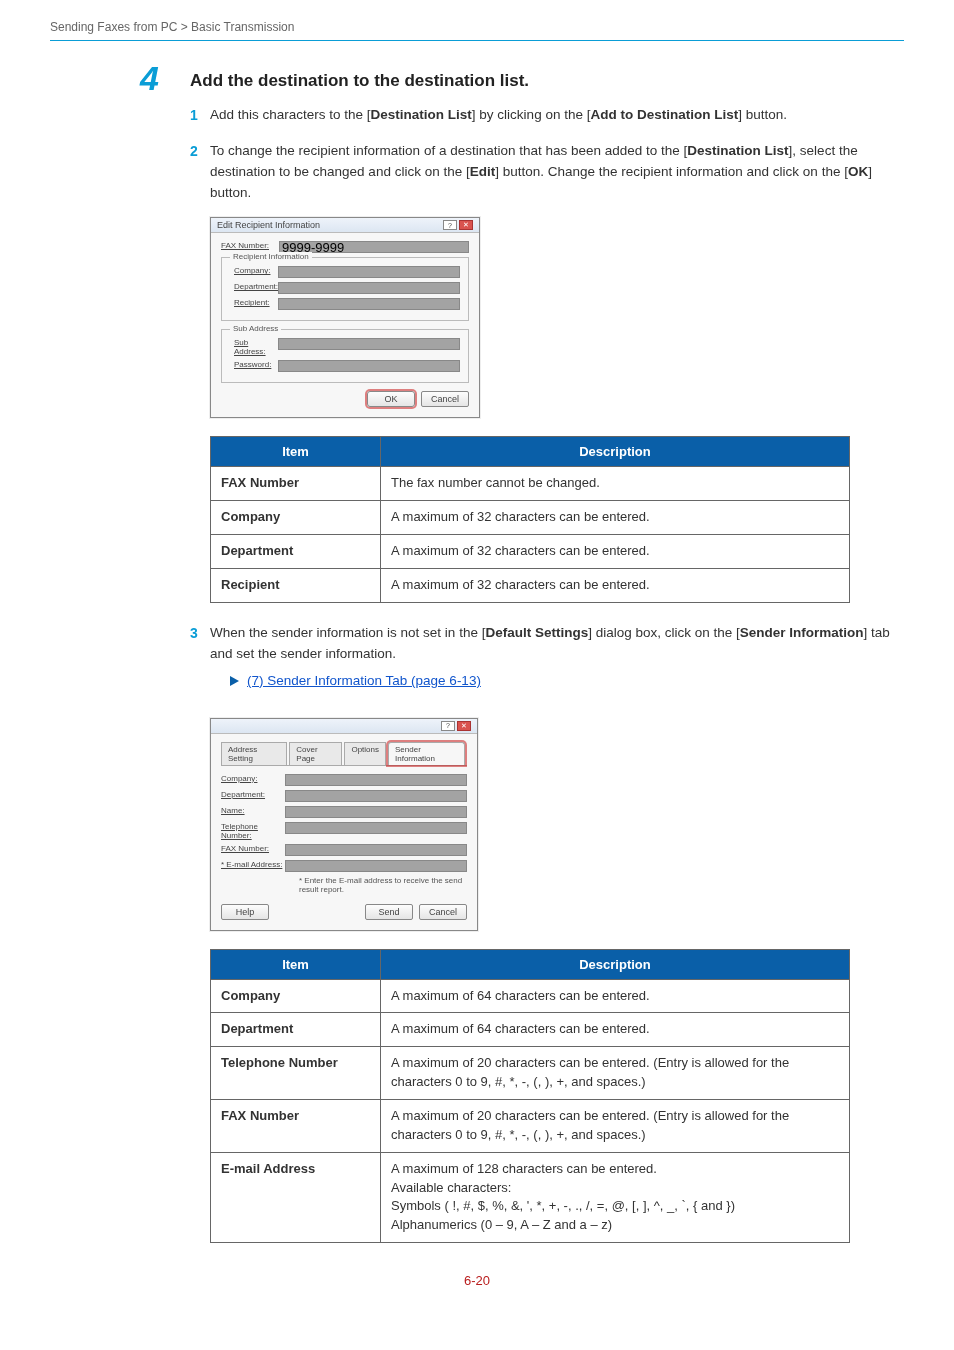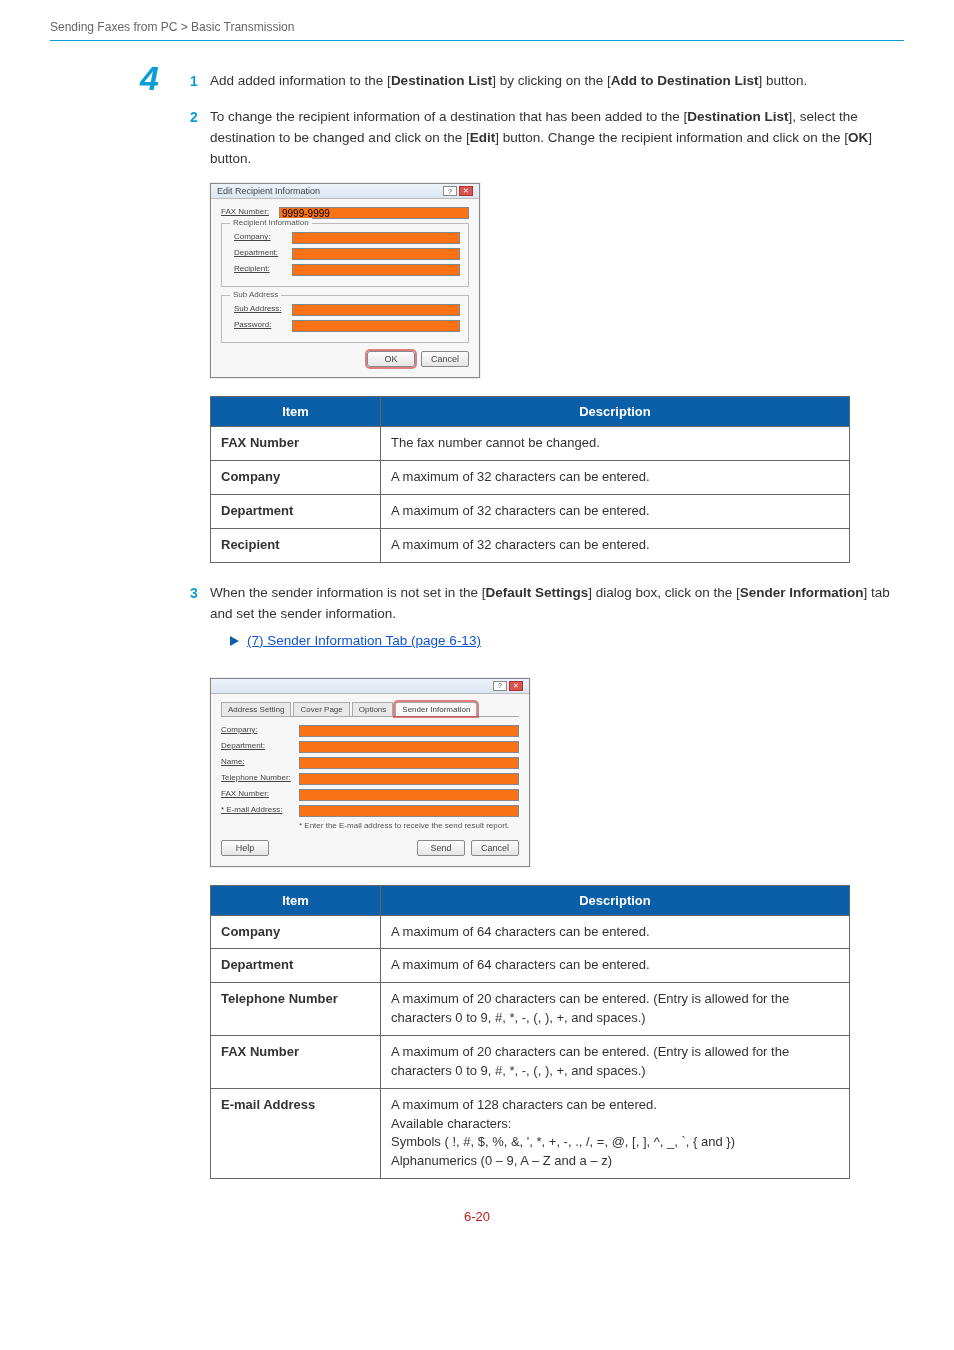--- a/index.html
+++ b/index.html
@@ -118,22 +118,22 @@
   .form-label {
     font-size: 8px;
     color: #444;
   }
   .dlg1 .form-label { width: 58px; }
   .dlg2 .form-label { width: 78px; }
   .form-input {
     flex: 1;
     height: 12px;
     border: 1px solid #888;
-    background: #f97316;
-    font-size: 10px;
+    background: #a3a3a3;
+    font-size: 13px;
     padding: 0 2px;
   }
   .dlg-buttons {
     display: flex;
     justify-content: flex-end;
     gap: 6px;
     margin-top: 6px;
   }
   .dlg-btn {
     min-width: 48px;
@@ -199,25 +199,26 @@
   }
 </style>
 </head>
 <body>
 
 <div class="breadcrumb">Sending Faxes from PC &gt; Basic Transmission</div>
 <hr class="hr-top">
 
 <div class="step-block">
   <div class="big-step-num">4</div>
+  <div class="step-title">Add the destination to the destination list.</div>
 
   <div class="substep">
     <div class="substep-num">1</div>
     <div class="substep-body">
-      <span>Add added information to the [</span><span class="bold">Destination List</span><span>] by clicking on the [</span><span class="bold">Add to Destination List</span><span>] button.</span>
+      <span>Add this characters to the [</span><span class="bold">Destination List</span><span>] by clicking on the [</span><span class="bold">Add to Destination List</span><span>] button.</span>
     </div>
   </div>
 
   <div class="substep">
     <div class="substep-num">2</div>
     <div class="substep-body">
       <span>To change the recipient information of a destination that has been added to the [</span><span class="bold">Destination List</span><span>], select the destination to be changed and click on the [</span><span class="bold">Edit</span><span>] button. Change the recipient information and click on the [</span><span class="bold">OK</span><span>] button.</span>
     </div>
   </div>
 
@@ -298,21 +299,21 @@
     <div class="substep-num">3</div>
     <div class="substep-body">
       <span>When the sender information is not set in the [</span><span class="bold">Default Settings</span><span>] dialog box, click on the [</span><span class="bold">Sender Information</span><span>] tab and set the sender information.</span>
       <div class="link-row">
         <div class="arrow-right"></div>
         <span class="xref-link">(7) Sender Information Tab (page 6-13)</span>
       </div>
     </div>
   </div>
 
-  <div class="dialog dlg2" style="width:320px">
+  <div class="dialog dlg2" style="width:268px">
     <div class="dialog-title">
       <span> </span>
       <span class="win-btns">
         <span class="win-btn">?</span>
         <span class="win-btn close">✕</span>
       </span>
     </div>
     <div class="dialog-body">
       <div class="tabs">
         <div class="tab">Address Setting</div>

